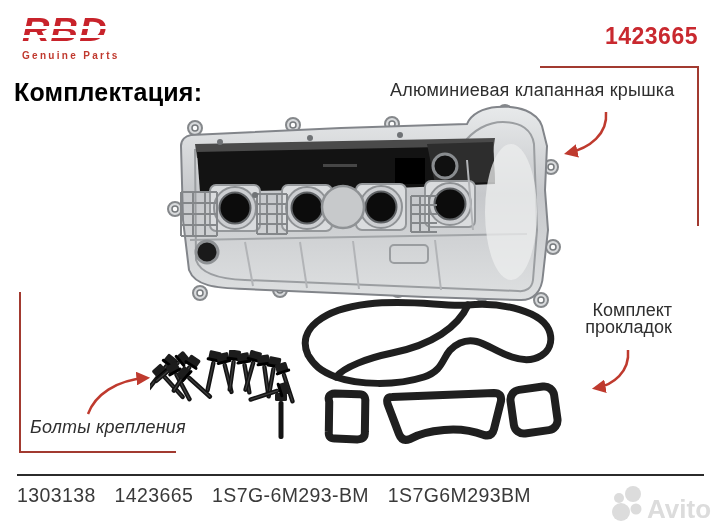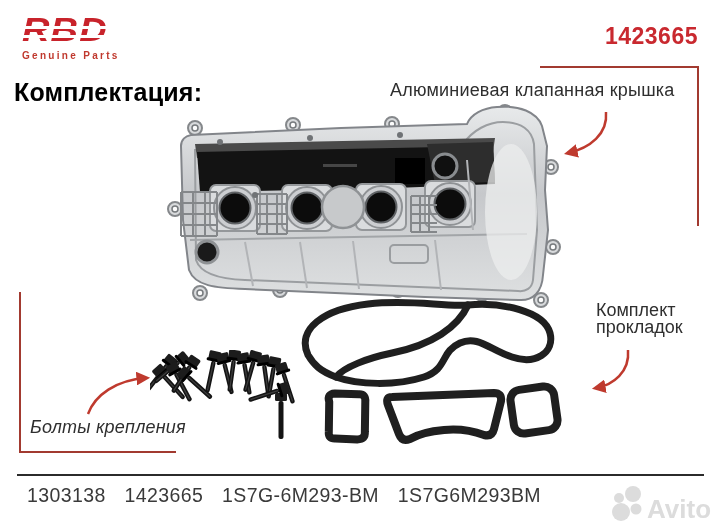--- a/index.html
+++ b/index.html
@@ -12,25 +12,25 @@
               color:#c8232b;letter-spacing:1px;transform:scaleX(1.12);transform-origin:left;}
   .brand-stripe{position:absolute;left:-2px;width:104px;height:2.5px;background:#ffffff;}
   .brand-tagline{margin-top:4px;font-size:10px;font-weight:bold;letter-spacing:2.3px;
                  color:#c0392e;white-space:nowrap;}
   
   .part-number{right:22px;top:23px;font-size:23px;font-weight:bold;color:#c9292f;letter-spacing:.5px;}
   
   .heading{left:14px;top:78px;font-size:25px;font-weight:bold;color:#000000;letter-spacing:.2px;}
   .callout{font-size:18px;color:#2f2f2f;}
   .callout-valve{left:390px;top:80px;white-space:nowrap;letter-spacing:.2px;}
-  .callout-gaskets{left:596px;top:302px;width:112px;text-align:left;line-height:16.5px;}
+  .callout-gaskets{left:560px;top:302px;width:112px;text-align:right;line-height:16.5px;}
   .callout-bolts{left:30px;top:417px;white-space:nowrap;letter-spacing:.2px;font-style:italic;}
   
   .footer-line{left:17px;top:474px;width:687px;height:2px;background:#2b2b2b;}
-  .footer-numbers{left:27px;top:484px;font-size:19.5px;color:#3a3a3a;letter-spacing:.4px;white-space:nowrap;}
+  .footer-numbers{left:17px;top:484px;font-size:19.5px;color:#3a3a3a;letter-spacing:.4px;white-space:nowrap;}
   .footer-numbers span{margin-right:13px;}
   svg{display:block;}
 </style>
 </head>
 <body>
 
 <div class="page">
 
   <div class="abs brand">
     <div class="brand-name">RBD</div>

